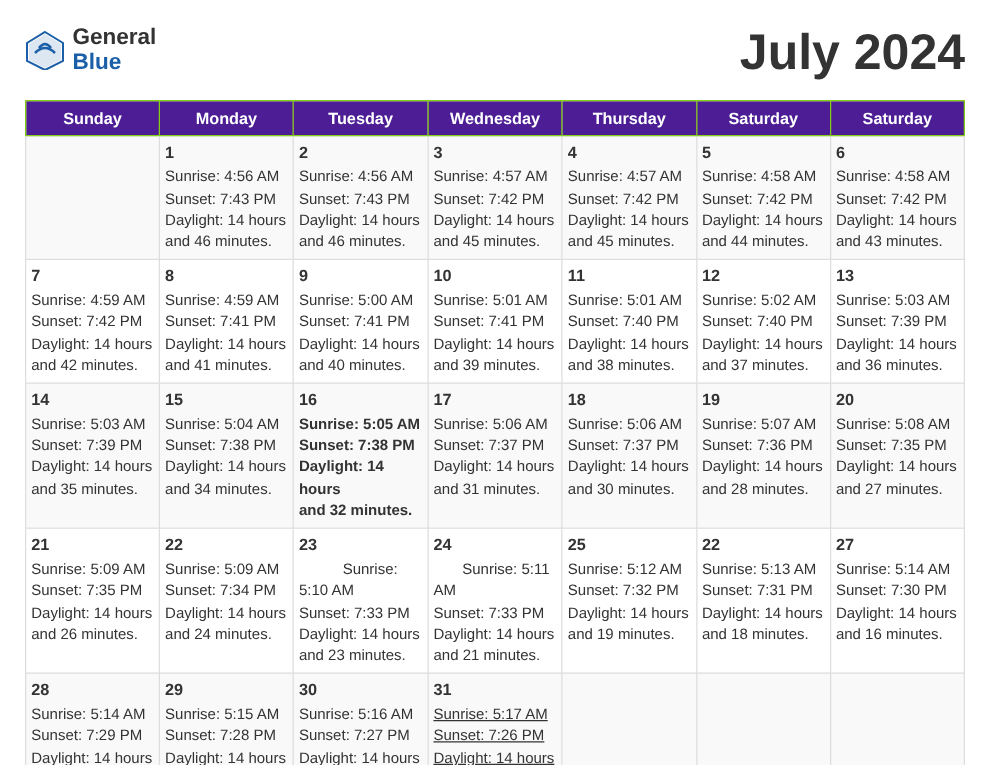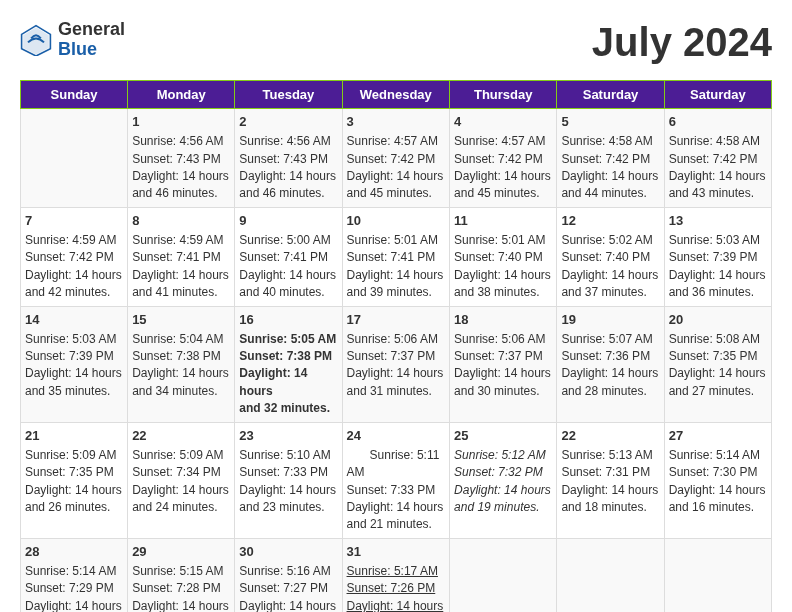--- a/index.html
+++ b/index.html
@@ -220,29 +220,29 @@
       </tr>
       <tr>
         <td><span class="day-number">21</span><span class="day-info" style="white-space: pre-line;">Sunrise: 5:09 AM
 Sunset: 7:35 PM
 Daylight: 14 hours
 and 26 minutes.</span></td>
         <td><span class="day-number">22</span><span class="day-info" style="white-space: pre-line;">Sunrise: 5:09 AM
 Sunset: 7:34 PM
 Daylight: 14 hours
 and 24 minutes.</span></td>
-        <td><span class="day-number">23</span><span class="day-info" style="white-space: pre-line;">Sunrise: 5:10 AM
+        <td><span class="day-number">23</span><span class="day-info" style="white-space: pre-line; margin-left: 35px;">Sunrise: 5:10 AM
 Sunset: 7:33 PM
 Daylight: 14 hours
 and 23 minutes.</span></td>
         <td><span class="day-number">24</span><span class="day-info" style="white-space: pre-line; margin-left: 23px;">Sunrise: 5:11 AM
 Sunset: 7:33 PM
 Daylight: 14 hours
 and 21 minutes.</span></td>
-        <td><span class="day-number">25</span><span class="day-info" style="white-space: pre-line; font-style: italic;">Sunrise: 5:12 AM
+        <td><span class="day-number">25</span><span class="day-info" style="white-space: pre-line;">Sunrise: 5:12 AM
 Sunset: 7:32 PM
 Daylight: 14 hours
 and 19 minutes.</span></td>
         <td><span class="day-number">22</span><span class="day-info" style="white-space: pre-line;">Sunrise: 5:13 AM
 Sunset: 7:31 PM
 Daylight: 14 hours
 and 18 minutes.</span></td>
         <td><span class="day-number">27</span><span class="day-info" style="white-space: pre-line;">Sunrise: 5:14 AM
 Sunset: 7:30 PM
 Daylight: 14 hours

